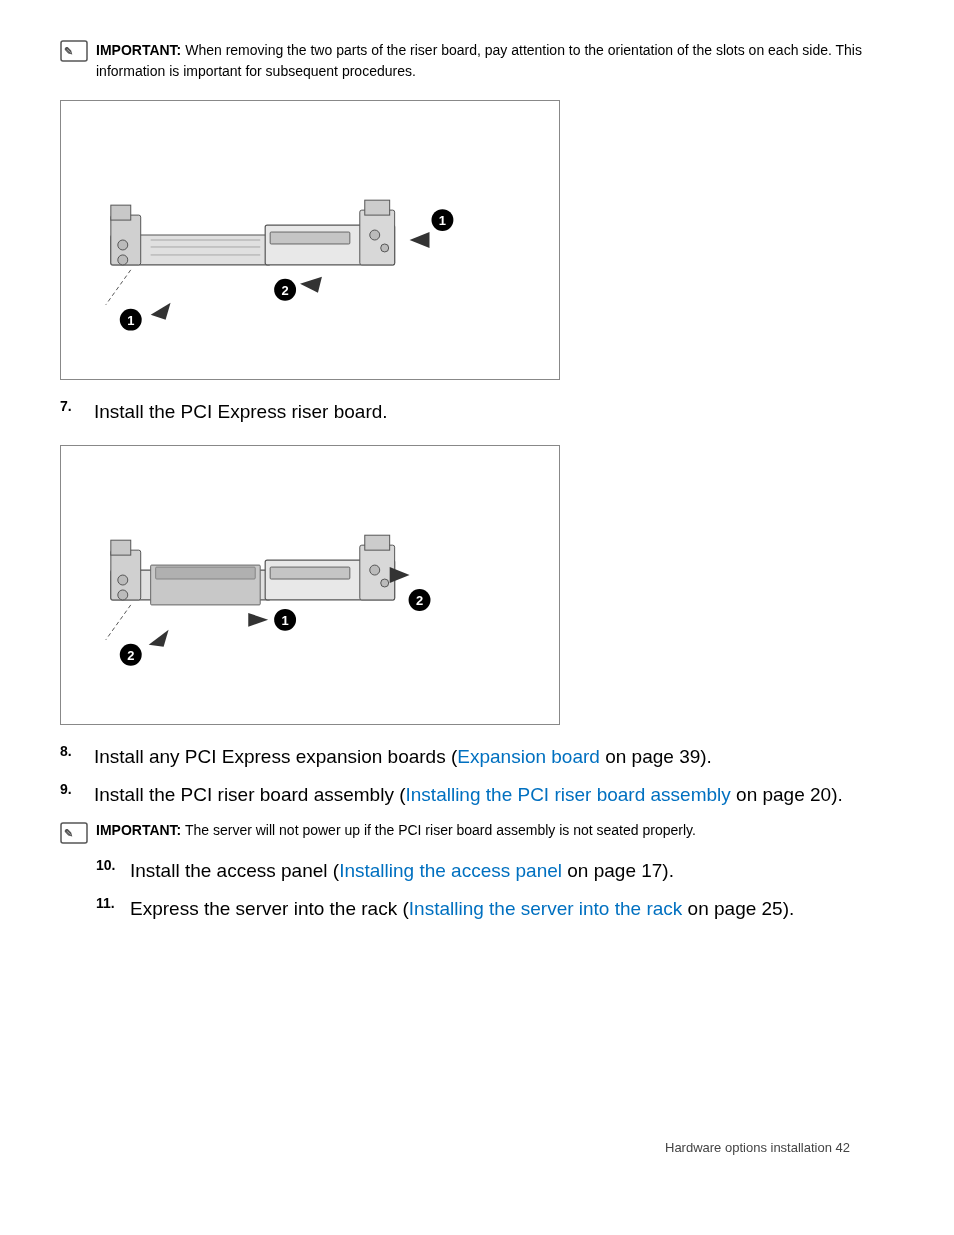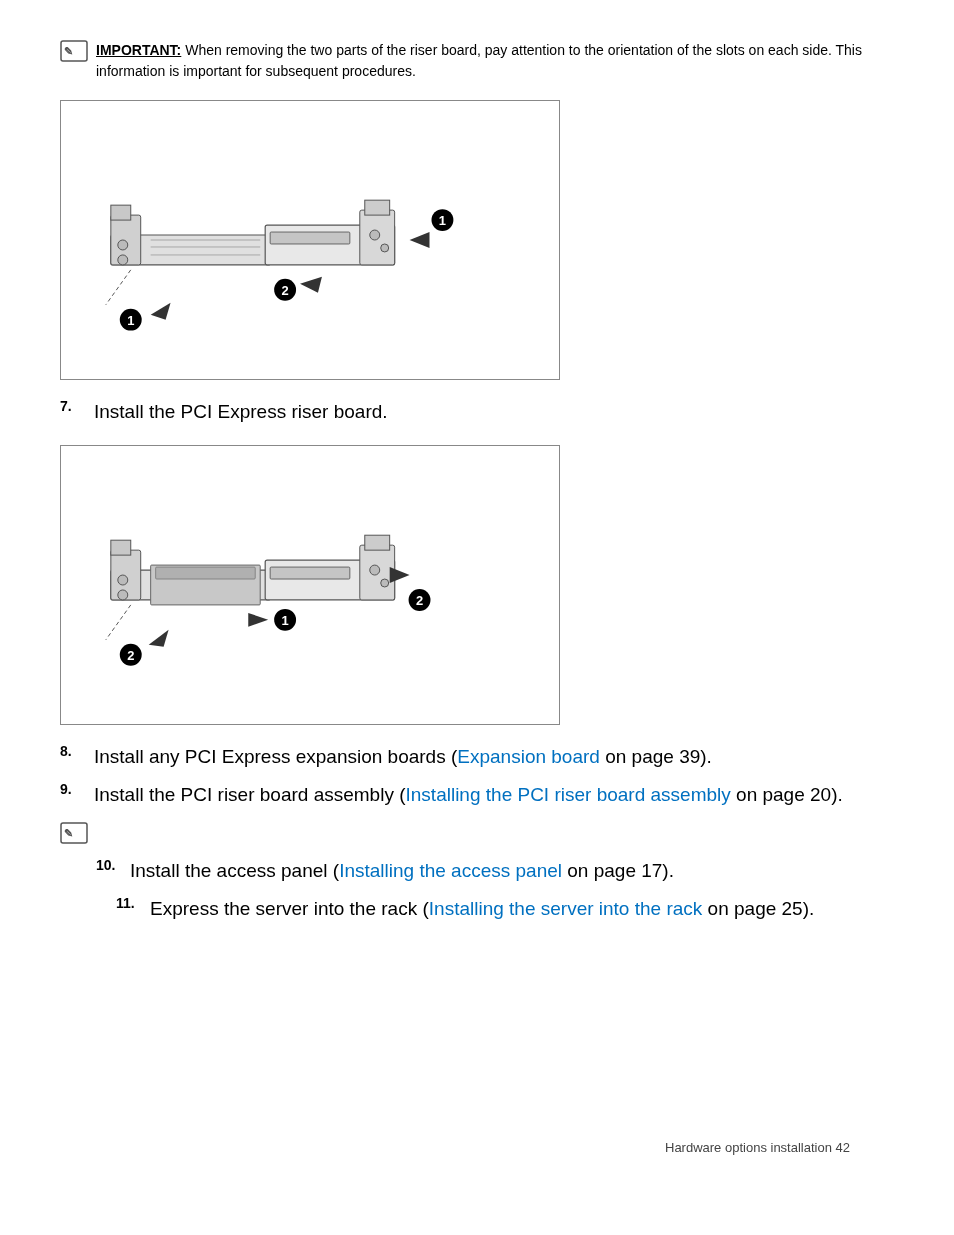--- a/index.html
+++ b/index.html
@@ -17,21 +17,20 @@
       align-items: flex-start;
       margin-bottom: 16px;
       gap: 8px;
     }
     .important-text {
       font-size: 14px;
       line-height: 1.5;
     }
     .important-text strong {
       font-weight: bold;
-      text-decoration: underline;
     }
     .diagram-box {
       border: 1px solid #888;
       margin: 18px 0 18px 0;
       padding: 10px;
       width: 500px;
       height: 280px;
       display: flex;
       align-items: center;
       justify-content: center;
@@ -206,30 +205,33 @@
     </span>
   </div>
 
   <div class="important-block2">
     <span style="flex-shrink:0;margin-top:2px;">
       <svg width="28" height="22" viewBox="0 0 28 22" xmlns="http://www.w3.org/2000/svg">
         <rect x="1" y="1" width="26" height="20" rx="2" fill="none" stroke="#555" stroke-width="1.5"></rect>
         <text x="4" y="15" font-size="11" font-family="Arial" font-weight="bold" fill="#555">✎</text>
       </svg>
     </span>
+    <span class="important-text">
+      <strong>IMPORTANT:</strong><span>  The server will not power up if the PCI riser board assembly is not seated properly.</span>
+    </span>
   </div>
 
   <div class="step-block" style="margin-left:36px;">
     <span class="step-num">10.</span>
     <span class="step-text">
       <span>Install the access panel (</span><a href="#">Installing the access panel</a><span> on page 17).</span>
     </span>
   </div>
 
-  <div class="step-block" style="margin-left:56px;">
+  <div class="step-block" style="margin-left:36px;">
     <span class="step-num">11.</span>
     <span class="step-text">
       <span>Express the server into the rack (</span><a href="#">Installing the server into the rack</a><span> on page 25).</span>
     </span>
   </div>
 
   <div class="footer">
     <span>Hardware options installation    42</span>
   </div>
 

